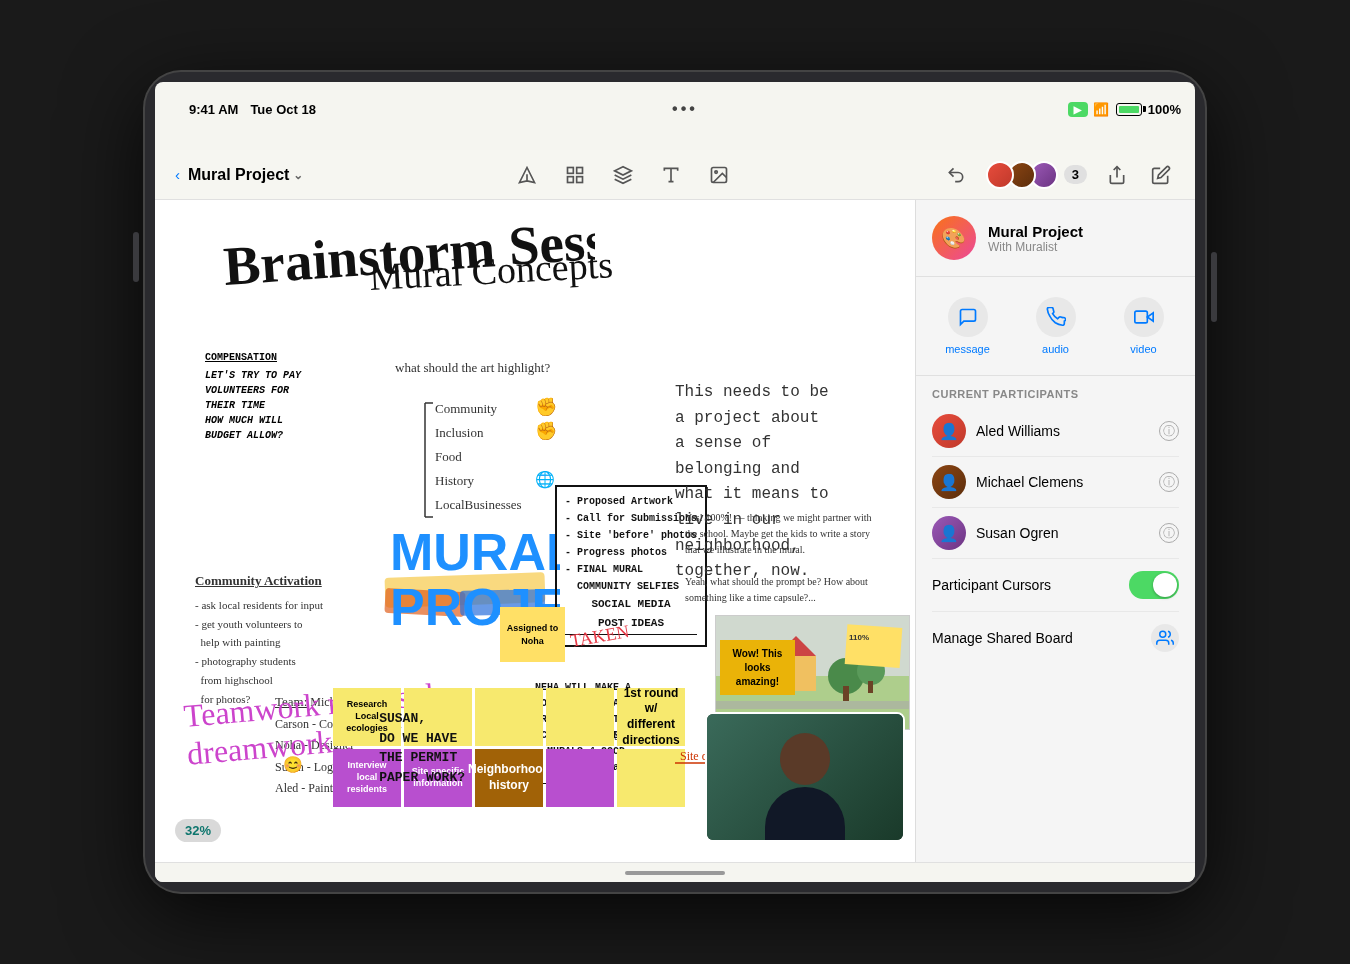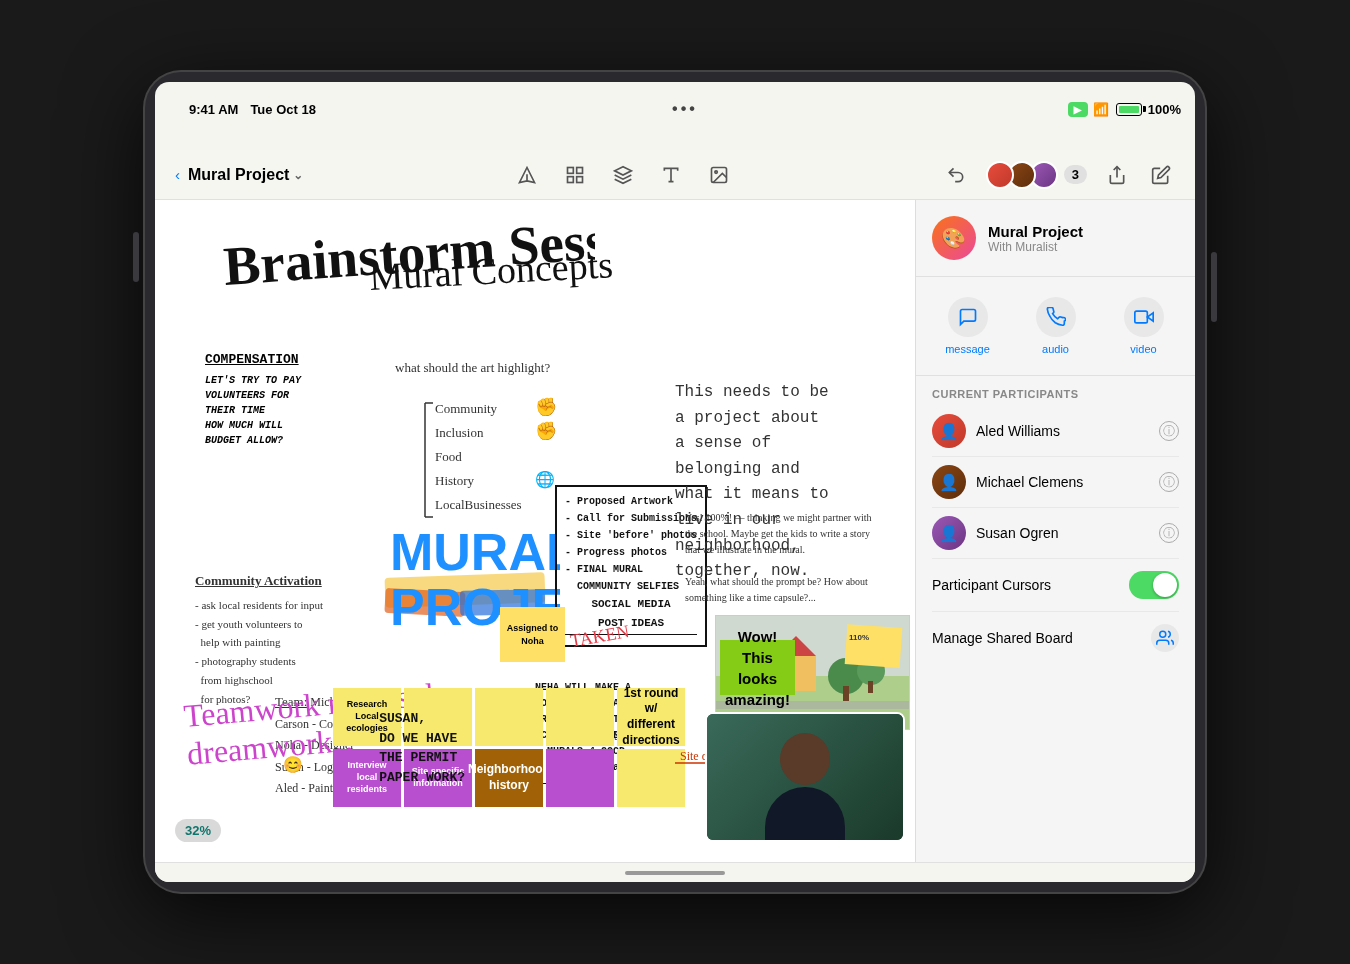--- a/index.html
+++ b/index.html
@@ -41,21 +41,21 @@
       width: 6px;
       height: 70px;
       background: #3a3a3e;
       border-radius: 3px;
     }
 
     .screen {
       width: 100%;
       height: 100%;
       background: #f5f5f0;
-      border-radius: 14px;
+      border-radius: 8px;
       overflow: hidden;
       display: flex;
       flex-direction: column;
     }
 
     
     .status-bar {
       background: transparent;
       height: 34px;
       display: flex;
@@ -335,25 +335,25 @@
       font-family: 'Segoe Script', 'Comic Sans MS', cursive;
       color: #cc3300;
     }
 
     .wow-sticky {
       position: absolute;
       top: 440px;
       right: 120px;
       width: 75px;
       height: 55px;
-      background: #84cc16;
+      background: #eab308;
       display: flex;
       align-items: center;
       justify-content: center;
-      font-size: 15px;
+      font-size: 10px;
       font-weight: 600;
       text-align: center;
       padding: 4px;
       line-height: 1.4;
     }
 
     
     .video-call {
       position: absolute;
       bottom: 20px;
@@ -653,21 +653,21 @@
           </svg>
         </div>
 
         <div style="position:absolute; top:40px; right:290px;">
           <svg width="260" height="60" viewBox="0 0 260 60">
             <text x="5" y="50" font-family="'Segoe Script','Comic Sans MS',cursive" font-size="38" fill="#111" transform="rotate(-3,5,50)">Mural Concepts</text>
           </svg>
         </div>
 
         <div class="compensation-box">
-          <div class="underline" style="font-size:13px; margin-bottom:2px;">COMPENSATION</div>
+          <div class="underline" style="font-size:10px; margin-bottom:2px;">COMPENSATION</div>
           <div style="font-size:10px; line-height:1.5; font-style:italic;">LET'S TRY TO PAY<br>VOLUNTEERS FOR<br>THEIR TIME<br>HOW MUCH WILL<br>BUDGET ALLOW?</div>
         </div>
 
         <div class="what-should">what should the art highlight?</div>
 
         <div class="art-list">
           <svg width="160" height="130" viewBox="0 0 160 130">
             <line x1="20" y1="8" x2="20" y2="122" stroke="#333" stroke-width="1.5"></line>
             <line x1="20" y1="8" x2="28" y2="8" stroke="#333" stroke-width="1.5"></line>
             <line x1="20" y1="122" x2="28" y2="122" stroke="#333" stroke-width="1.5"></line>

